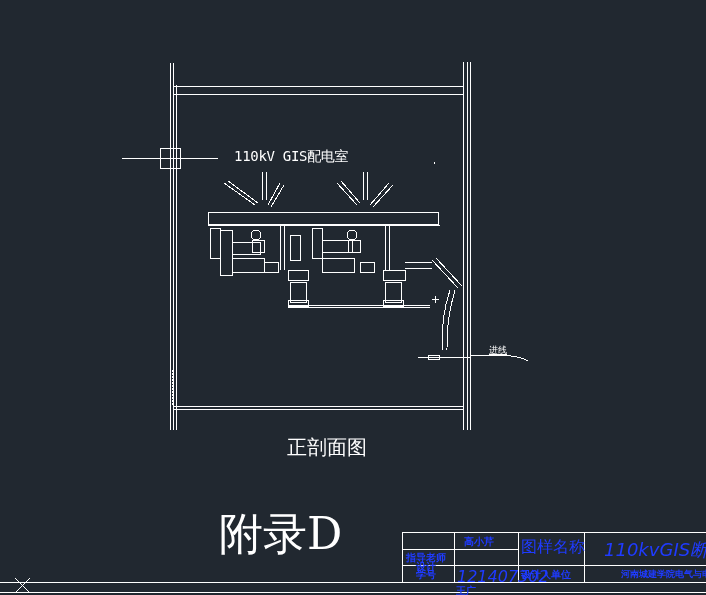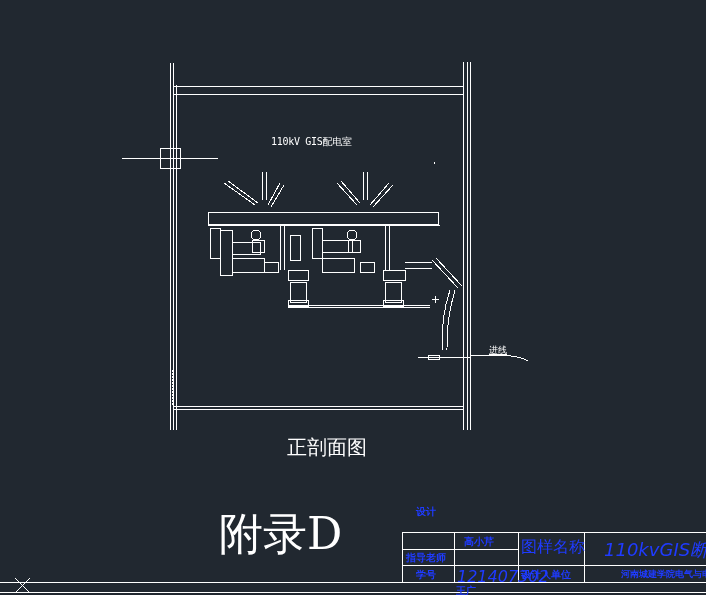--- a/index.html
+++ b/index.html
@@ -1,20 +1,20 @@
 <!DOCTYPE html>
 <html><head>
 <meta charset="utf-8">
 <style>
   html, body { margin:0; padding:0; }
   body { width:706px; height:595px; background:#212830; overflow:hidden; position:relative;
          font-family:"DejaVu Sans", sans-serif; }
   #canvas { position:absolute; left:0; top:0; width:706px; height:595px; }
   .lbl { position:absolute; color:#ffffff; white-space:nowrap; }
-  .room-label { left:234px; top:135px; font-family:"DejaVu Sans Mono", monospace; font-size:10px; letter-spacing:-0.3px;margin-left:37px; }
+  .room-label { left:234px; top:148px; font-family:"DejaVu Sans Mono", monospace; font-size:14px; letter-spacing:-0.3px; }
   .inlet-label { left:489px; top:344px; font-size:9px;text-decoration:underline; }
   .section-title { left:278px; top:434px; font-family:"DejaVu Serif", serif; font-size:20px;margin-left:9px; }
   .appendix-title { left:219px; top:505px; font-family:"DejaVu Serif", serif; font-size:44px; }
   .tb { position:absolute; color:#1f3bff; white-space:nowrap; }
   .tb-small { font-size:10px; font-weight:bold; }
   .tb-italic { font-style:italic; font-family:"DejaVu Sans", sans-serif; }
 </style>
 </head>
 <body>
 
@@ -136,21 +136,21 @@
     </g>
   </g>
 </svg>
 
 <div class="lbl room-label">110kV GIS配电室</div>
 <div class="lbl inlet-label">进线</div>
 <div class="lbl section-title">正剖面图</div>
 <div class="lbl appendix-title">附录D</div>
 
 <div>
-  <div class="tb tb-small" style="left:416px;top:505px;text-align:center;">设计</div>
+  <div class="tb tb-small" style="left:416px;top:560px;text-align:center;">设计</div>
   <div class="tb tb-small" style="left:464px;top:535px;">高小芹</div>
   <div class="tb tb-small" style="left:406px;top:551px;text-align:right;">指导老师</div>
   <div class="tb tb-small" style="left:456px;top:551px;margin-top:33px;">王广</div>
   <div class="tb tb-small" style="left:416px;top:568px;">学号</div>
   <div class="tb tb-italic" style="left:457px;top:567px;font-size:16px;">121407302</div>
   <div class="tb" style="left:521px;top:537px;font-size:16px;">图样名称</div>
   <div class="tb tb-italic" style="left:604px;top:538px;font-size:18px;">110kvGIS断</div>
   <div class="tb tb-small" style="left:521px;top:568px;">设计人单位</div>
   <div class="tb tb-small" style="left:621px;top:568px;font-size:9px;">河南城建学院电气与电子</div>
 </div>

